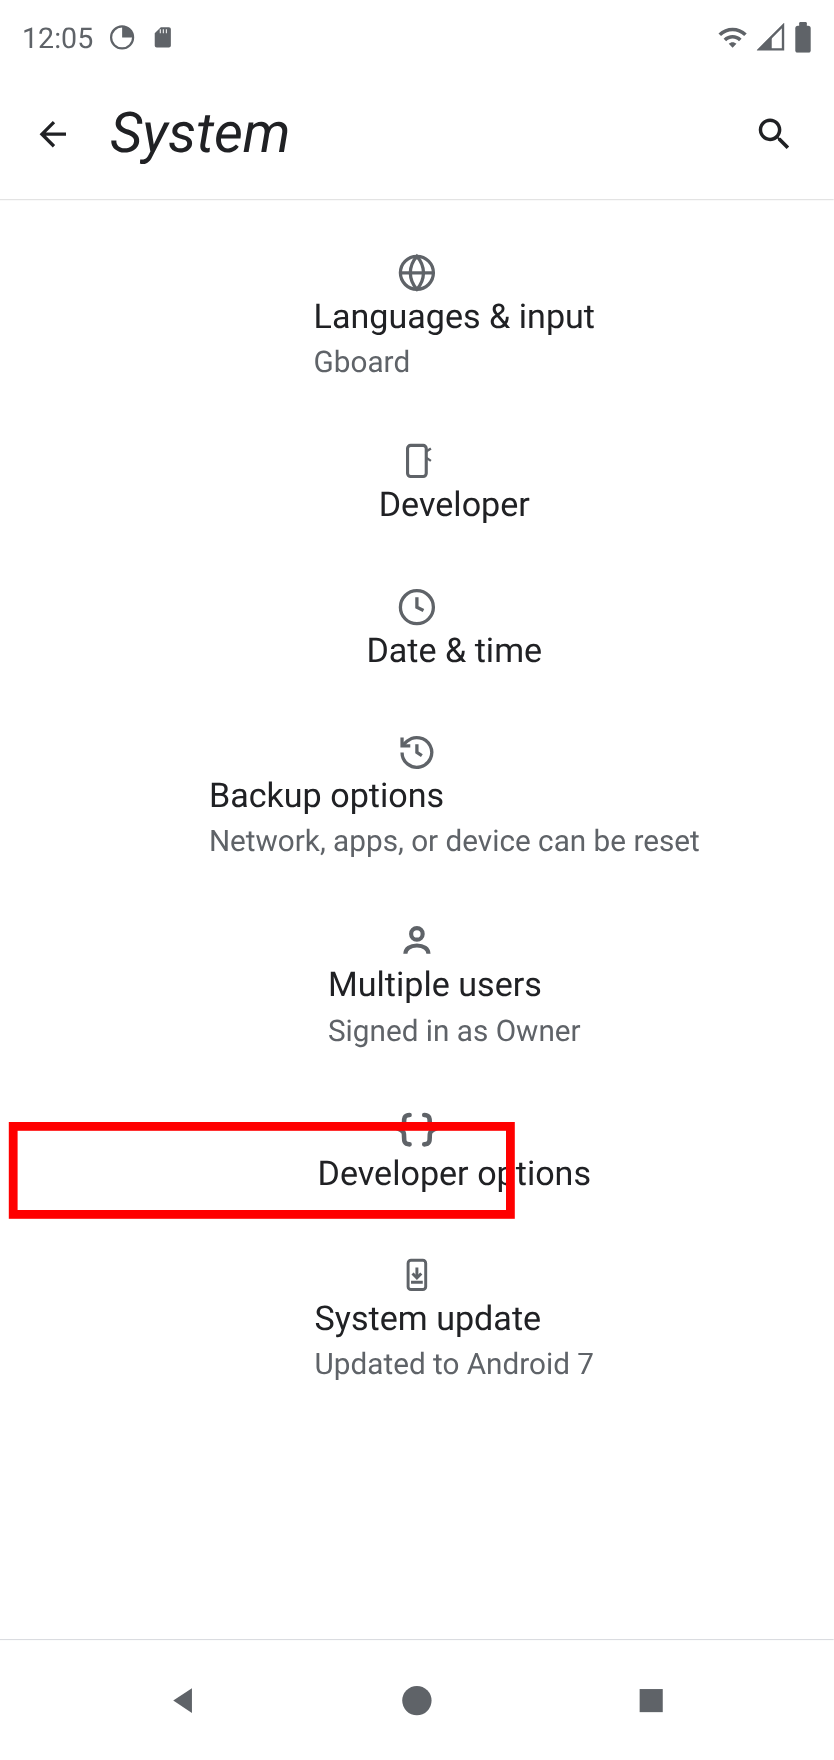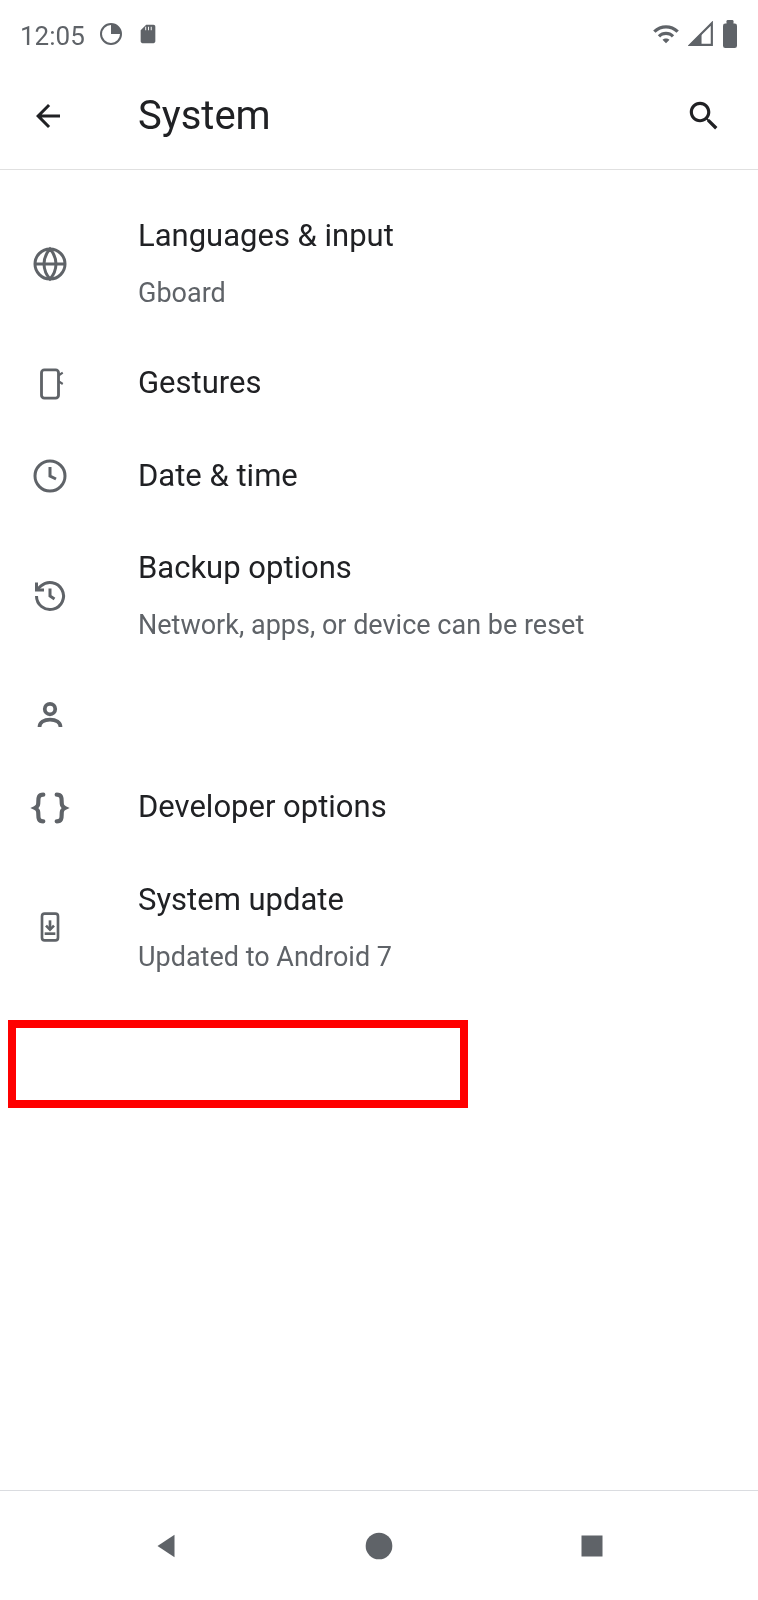--- a/index.html
+++ b/index.html
@@ -60,45 +60,47 @@
     
     .back-button {
       width: 48px;
       display: flex;
       align-items: center;
       justify-content: flex-start;
       cursor: pointer;
     }
     
     .page-title {
-      font-size: 40px;
+      font-size: 51px;
       font-weight: 400;
       color: #202124;
-      margin-left: 60px;
+      margin-left: 22px;
       flex: 1;
+      font-style: italic;
     }
     
     .search-button {
       width: 48px;
       display: flex;
       align-items: center;
       justify-content: center;
       cursor: pointer;
     }
     
     
     .settings-list {
       padding-top: 20px;
     }
     
     .settings-item {
       display: flex;
       align-items: center;
       padding: 26px 30px 26px 30px;
       cursor: pointer;
+      flex-direction: column;
     }
     
     .settings-icon {
       width: 40px;
       height: 40px;
       display: flex;
       align-items: center;
       justify-content: center;
       color: #5f6368;
     }
@@ -112,21 +114,21 @@
       font-size: 31px;
       font-weight: 400;
       color: #202124;
       line-height: 1.3;
     }
     
     .settings-subtitle {
       font-size: 27px;
       font-weight: 400;
       color: #5f6368;
-      margin-top: 20px;
+      margin-top: 4px;
       line-height: 1.3;
     }
     
     .highlight-box {
       position: absolute;
       border: 8px solid #ff0000;
       pointer-events: none;
     }
     
     
@@ -222,21 +224,21 @@
   </div>
 
   <div class="settings-item">
     <span class="settings-icon">
       <svg width="34" height="34" viewBox="0 0 24 24" fill="none" stroke="#5f6368" stroke-width="2">
         <rect x="6" y="2" width="12" height="20" rx="2"></rect>
         <path d="M18 6 l3 -2 M18 10 l3 2" stroke-width="1.5"></path>
       </svg>
     </span>
     <div class="settings-text">
-      <div class="settings-title">Gestures</div>
+      <div class="settings-title">Developer</div>
     </div>
   </div>
 
   <div class="settings-item">
     <span class="settings-icon">
       <svg width="36" height="36" viewBox="0 0 24 24" fill="none" stroke="#5f6368" stroke-width="2">
         <circle cx="12" cy="12" r="10"></circle>
         <polyline points="12 6 12 12 16 14"></polyline>
       </svg>
     </span>
@@ -260,20 +262,24 @@
     </div>
   </div>
 
   <div class="settings-item">
     <span class="settings-icon">
       <svg width="36" height="36" viewBox="0 0 24 24" fill="none" stroke="#5f6368" stroke-width="2.5">
         <circle cx="12" cy="8" r="3.5"></circle>
         <path d="M5 20c0-3 3-5 7-5s7 2 7 5"></path>
       </svg>
     </span>
+    <div class="settings-text">
+      <div class="settings-title">Multiple users</div>
+      <div class="settings-subtitle">Signed in as Owner</div>
+    </div>
   </div>
 
   <div class="settings-item" id="dev-options-item">
     <span class="settings-icon">
       <svg width="40" height="40" viewBox="0 0 24 24" fill="none" stroke="#5f6368" stroke-width="2.5" stroke-linecap="round">
         <path d="M8 4 C5 4 5 6 5 8 C5 10 5 11 3 12 C5 13 5 14 5 16 C5 18 5 20 8 20"></path>
         <path d="M16 4 C19 4 19 6 19 8 C19 10 19 11 21 12 C19 13 19 14 19 16 C19 18 19 20 16 20"></path>
       </svg>
     </span>
     <div class="settings-text">

